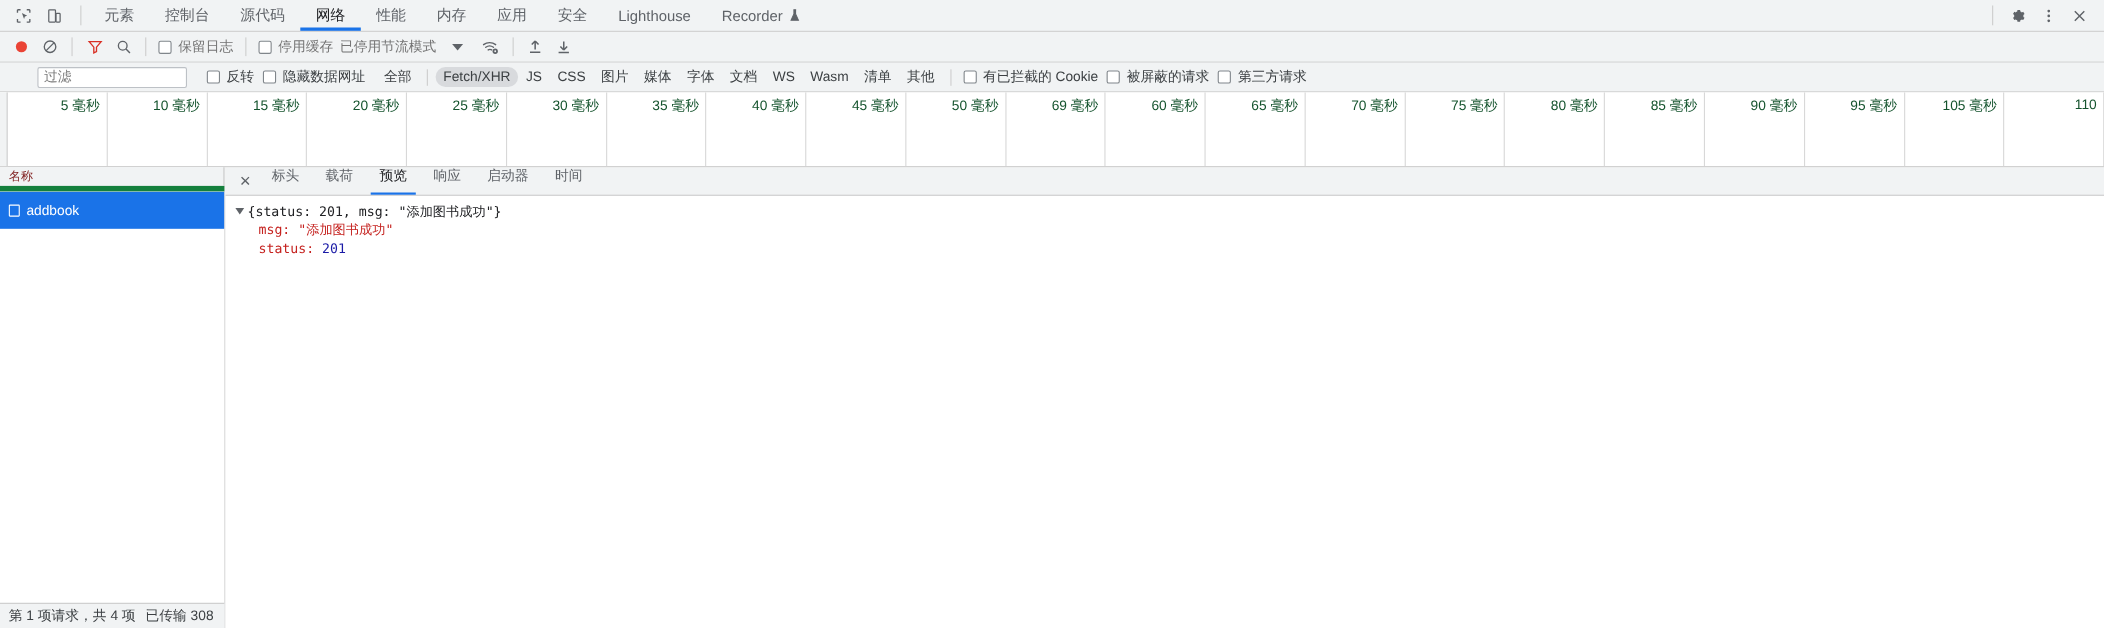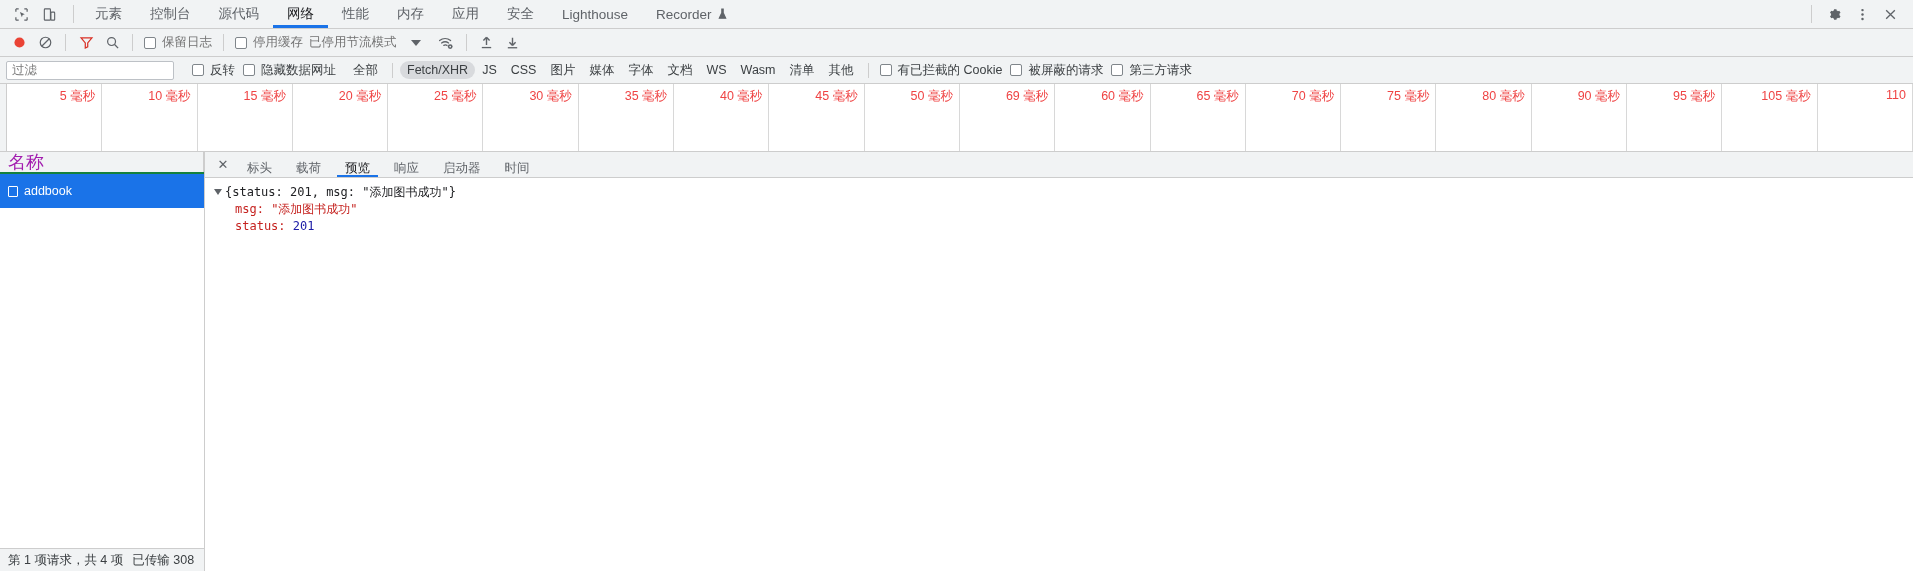--- a/index.html
+++ b/index.html
@@ -74,28 +74,29 @@
   
   .filter-bar {
     height: 27px; min-height: 27px;
     background: #f1f3f4;
     border-bottom: 1px solid #cdcdcd;
     display: flex; align-items: center;
     font-size: 12.5px; color: #3c4043;
     padding: 0 6px;
   }
   .filter-input {
-    width: 168px; height: 19px;
+    width: 136px; height: 19px;
     border: 1px solid #bdc1c6; border-radius: 2px;
     background: #fff;
     font-size: 12.5px;
     color: #3c4043;
     padding: 0 5px;
     font-family: inherit;
     outline: none;
+    margin-left: 28px;
   }
   .filter-input::placeholder { color: #7b7b7b; }
   .type-pill {
     padding: 2px 7px; border-radius: 9px; white-space: nowrap;
     color: #3c4043;
   }
   .type-pill.selected { background: #d8dadd; }
   .fsep { width: 1px; height: 15px; background: #cdcdcd; margin: 0 7px; }
 
   
@@ -106,40 +107,40 @@
     display: flex;
     position: relative;
   }
   .tl-gutter { width: 7px; background: #f1f3f4; border-right: 1px solid #cdcdcd; }
   .tl-cells { flex: 1; display: flex; }
   .tl-cell {
     border-right: 1px solid #d8d8d8;
     position: relative;
     display: flex; justify-content: flex-end;
     padding: 4px 6px 0 0;
-    font-size: 12.5px; color: #ef4444;
+    font-size: 12.5px; color: #14532d;
     white-space: nowrap;
   }
 
   
   .main-split { flex: 1; display: flex; min-height: 0; }
 
   
   .req-panel {
     width: 205px; min-width: 205px;
     background: #fff;
     border-right: 1px solid #cdcdcd;
     display: flex; flex-direction: column;
   }
   .req-head {
     height: 22px; min-height: 22px;
     background: #f1f3f4;
-    border-bottom: 2px solid #15803d;
+    border-bottom: 5px solid #15803d;
     display: flex; align-items: center;
-    font-size: 18px; color: #a21caf;
+    font-size: 11px; color: #7f1d1d;
     padding-left: 8px;
     position: relative;
   }
   .req-head::after {
     content: ""; position: absolute; right: 0; top: 0; bottom: 0;
     width: 1px; background: #cdcdcd;
   }
   .req-list { flex: 1; overflow: hidden; }
   .req-row {
     height: 34px;
@@ -173,21 +174,21 @@
     font-size: 12.5px;
     padding-left: 6px;
   }
   .close-x {
     width: 24px;
     display: flex; align-items: center; justify-content: center;
     color: #5f6368; font-size: 13px;
   }
   .dtab {
     padding: 0 12px;
-    display: flex; align-items: flex-end;
+    display: flex; align-items: flex-start;
     color: #5f6368; position: relative; white-space: nowrap;
   }
   .dtab.active { color: #202124; }
   .dtab.active::after {
     content: ""; position: absolute; left: 4px; right: 4px; bottom: 0;
     height: 2px; background: #1a73e8;
   }
   .preview-body {
     flex: 1;
     padding: 6px 0 0 10px;
@@ -431,20 +432,23 @@
         <span>65 毫秒</span>
       </div>
       <div class="tl-cell" style="flex: 1 1 0px;">
         <span>70 毫秒</span>
       </div>
       <div class="tl-cell" style="flex: 1 1 0px;">
         <span>75 毫秒</span>
       </div>
       <div class="tl-cell" style="flex: 1 1 0px;">
         <span>80 毫秒</span>
+      </div>
+      <div class="tl-cell" style="flex: 1 1 0px;">
+        <span>85 毫秒</span>
       </div>
       <div class="tl-cell" style="flex: 1 1 0px;">
         <span>90 毫秒</span>
       </div>
       <div class="tl-cell" style="flex: 1 1 0px;">
         <span>95 毫秒</span>
       </div>
       <div class="tl-cell" style="flex: 1 1 0px;">
         <span>105 毫秒</span>
       </div>

